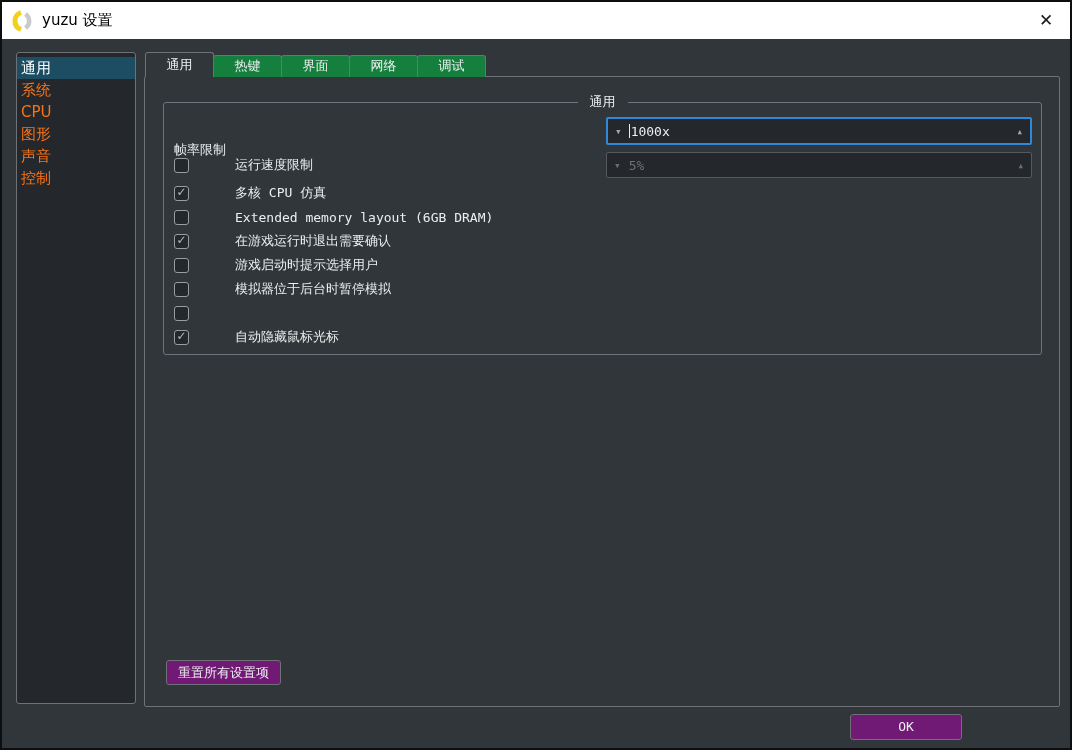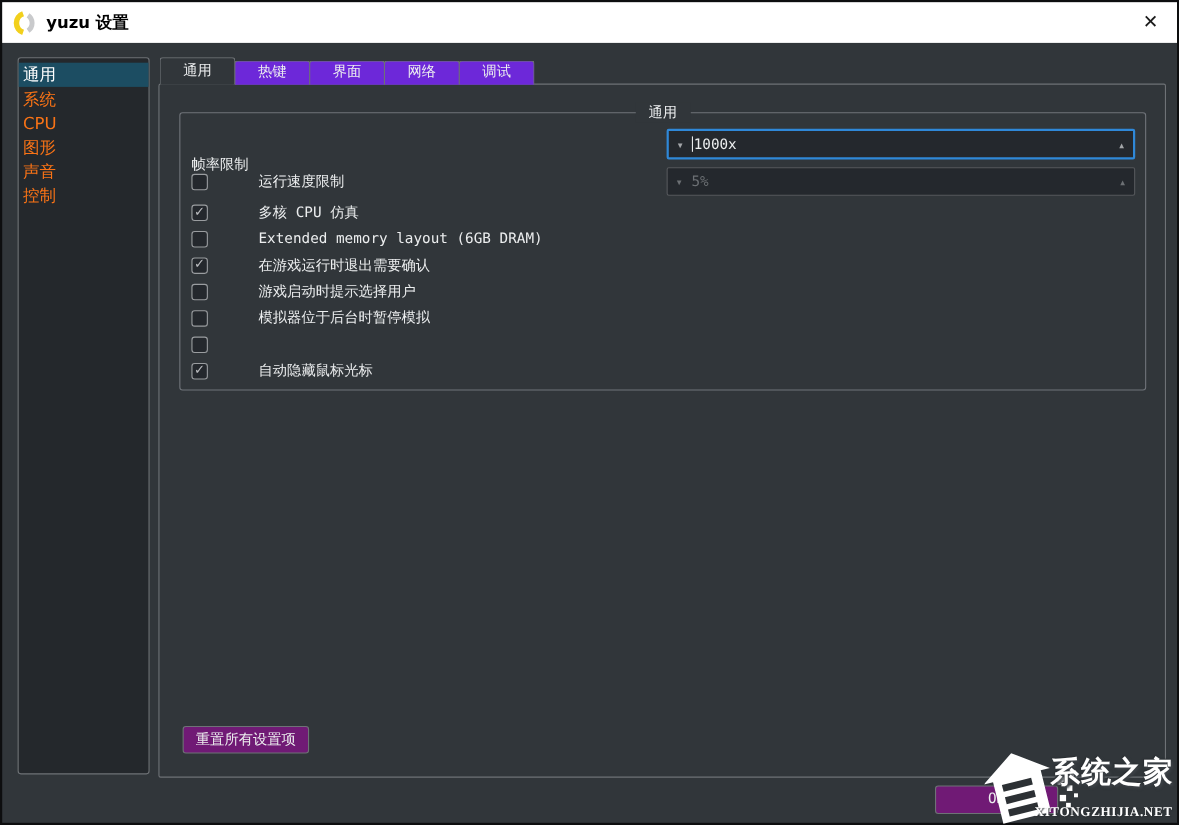--- a/index.html
+++ b/index.html
@@ -10,21 +10,21 @@
     position:relative;
     overflow:hidden;
   }
   .mono { font-family:"DejaVu Sans Mono", monospace; }
 
   .window { position:absolute; inset:0; border:2px solid #0d0e0f; background:#31363a; }
 
   
   .titlebar {
     position:absolute; left:0; top:0; right:0; height:37px;
-    background:#ffffff; display:flex; align-items:center; padding-left:9px;font-weight:bold;
+    background:#ffffff; display:flex; align-items:center; padding-left:9px;
   }
   .app-icon { width:24px; height:24px; display:inline-block; }
   .titlebar .title { margin-left:7px; font-size:15px; color:#000; }
   .close-btn {
     position:absolute; right:6px; top:1px; width:36px; height:34px;
     display:flex; align-items:center; justify-content:center;
     font-size:17px; color:#1a1a1a; cursor:default;
   }
 
   
@@ -40,21 +40,21 @@
   .side-item.selected { background:#1c4d62; color:#ffffff; }
 
   
   .tabbar {
     position:absolute; left:143px; top:50px; height:25px;
     display:flex; align-items:flex-end; z-index:3;
   }
   .tab {
     width:69px; height:22px; line-height:20px; text-align:center;
     font-size:13px; color:#eceeef;
-    background:#6d28d9; border:1px solid #6e7276; border-bottom:none;
+    background:#15803d; border:1px solid #6e7276; border-bottom:none;
     border-radius:3px 3px 0 0; margin-right:-1px;
   }
   .tab.active { height:25px; line-height:24px; background:#31363a; position:relative; z-index:4; }
 
   
   .pane {
     position:absolute; left:142px; top:74px; width:916px; height:631px;
     border:1px solid #6e7276; border-radius:2px; background:#31363a; z-index:1;
   }
 
@@ -214,34 +214,14 @@
           </span>
         <span class="cbl mono">自动隐藏鼠标光标</span>
       </div>
     </div>
 
     <button class="btn reset-btn mono">重置所有设置项</button>
   </div>
 
   <button class="btn ok-btn mono">OK</button>
 
-  <div class="watermark">
-    <span class="wm-logo">
-      <svg width="90" height="72" viewBox="0 0 125 100">
-        <g transform="rotate(-14 45 55)">
-          <path d="M45 8 L88 38 L76 38 L76 92 L14 92 L14 38 L2 38 Z" fill="#ffffff"></path>
-          <rect x="24" y="44" width="38" height="9" fill="#2c3034"></rect>
-          <rect x="24" y="60" width="38" height="9" fill="#2c3034"></rect>
-          <rect x="24" y="76" width="38" height="9" fill="#2c3034"></rect>
-        </g>
-        <rect x="92" y="40" width="9" height="9" fill="#ffffff"></rect>
-        <rect x="104" y="50" width="7" height="7" fill="#ffffff"></rect>
-        <rect x="95" y="62" width="8" height="8" fill="#ffffff"></rect>
-        <rect x="107" y="33" width="6" height="6" fill="#ffffff"></rect>
-        <rect x="103" y="72" width="6" height="6" fill="#ffffff"></rect>
-        <rect x="113" y="60" width="5" height="5" fill="#ffffff"></rect>
-      </svg>
-    </span>
-    <span class="wm-name">系统之家</span>
-    <span class="wm-url">XITONGZHIJIA.NET</span>
-  </div>
 
 </div>
 
 </body></html>

